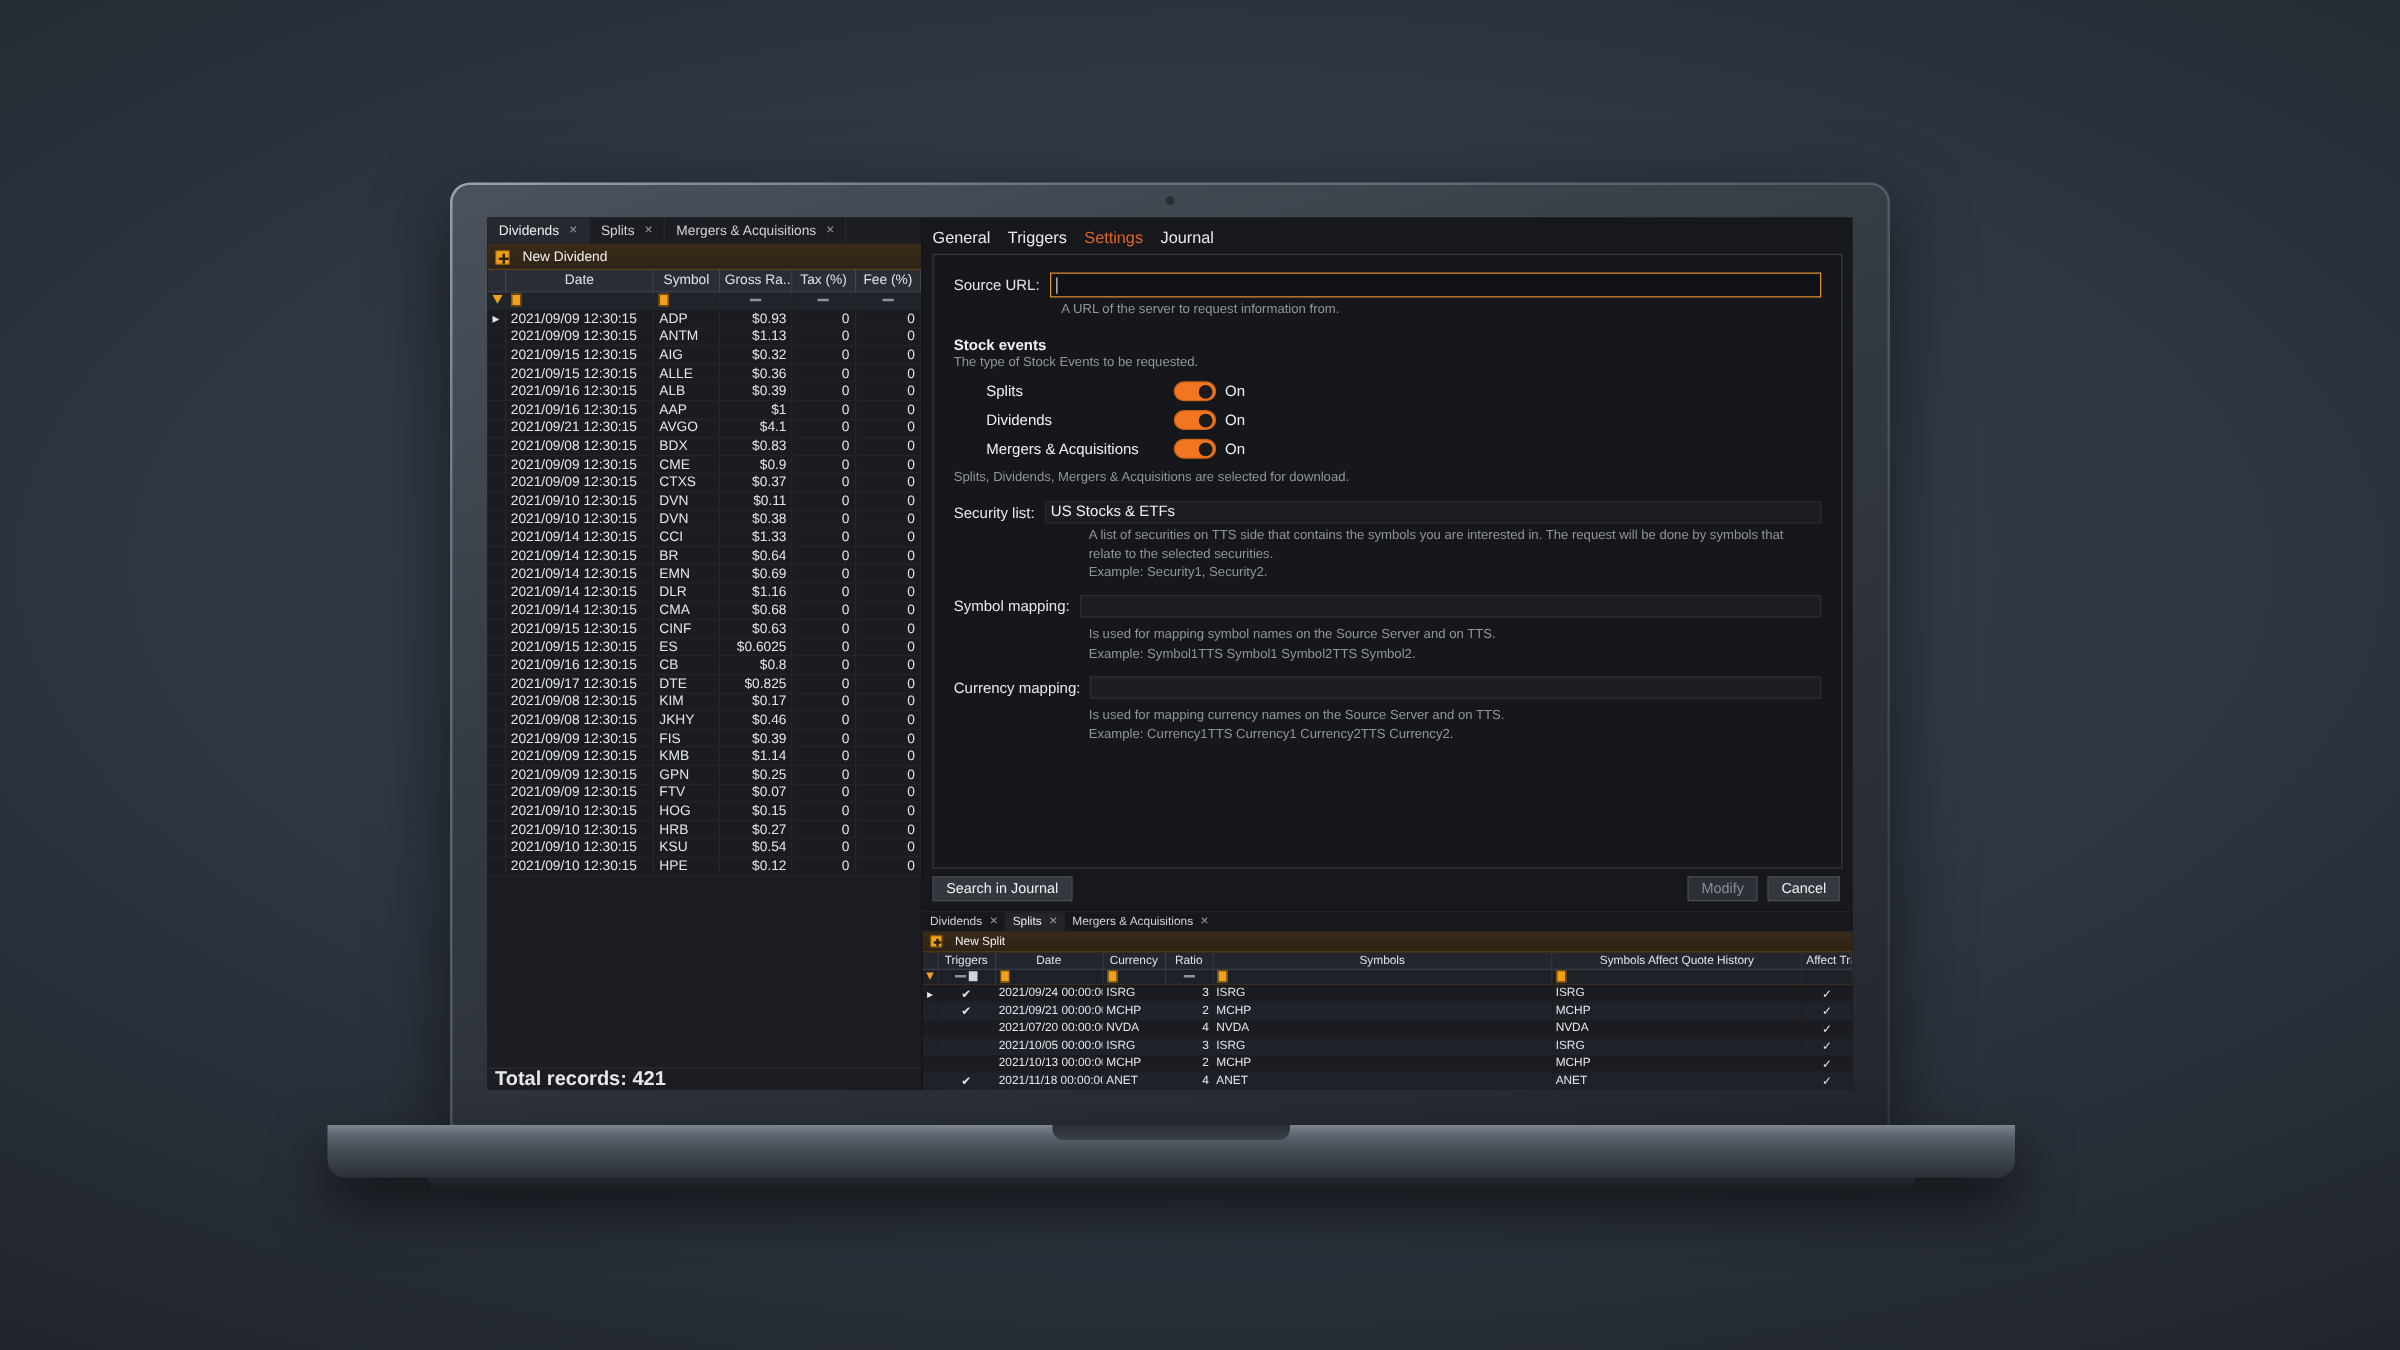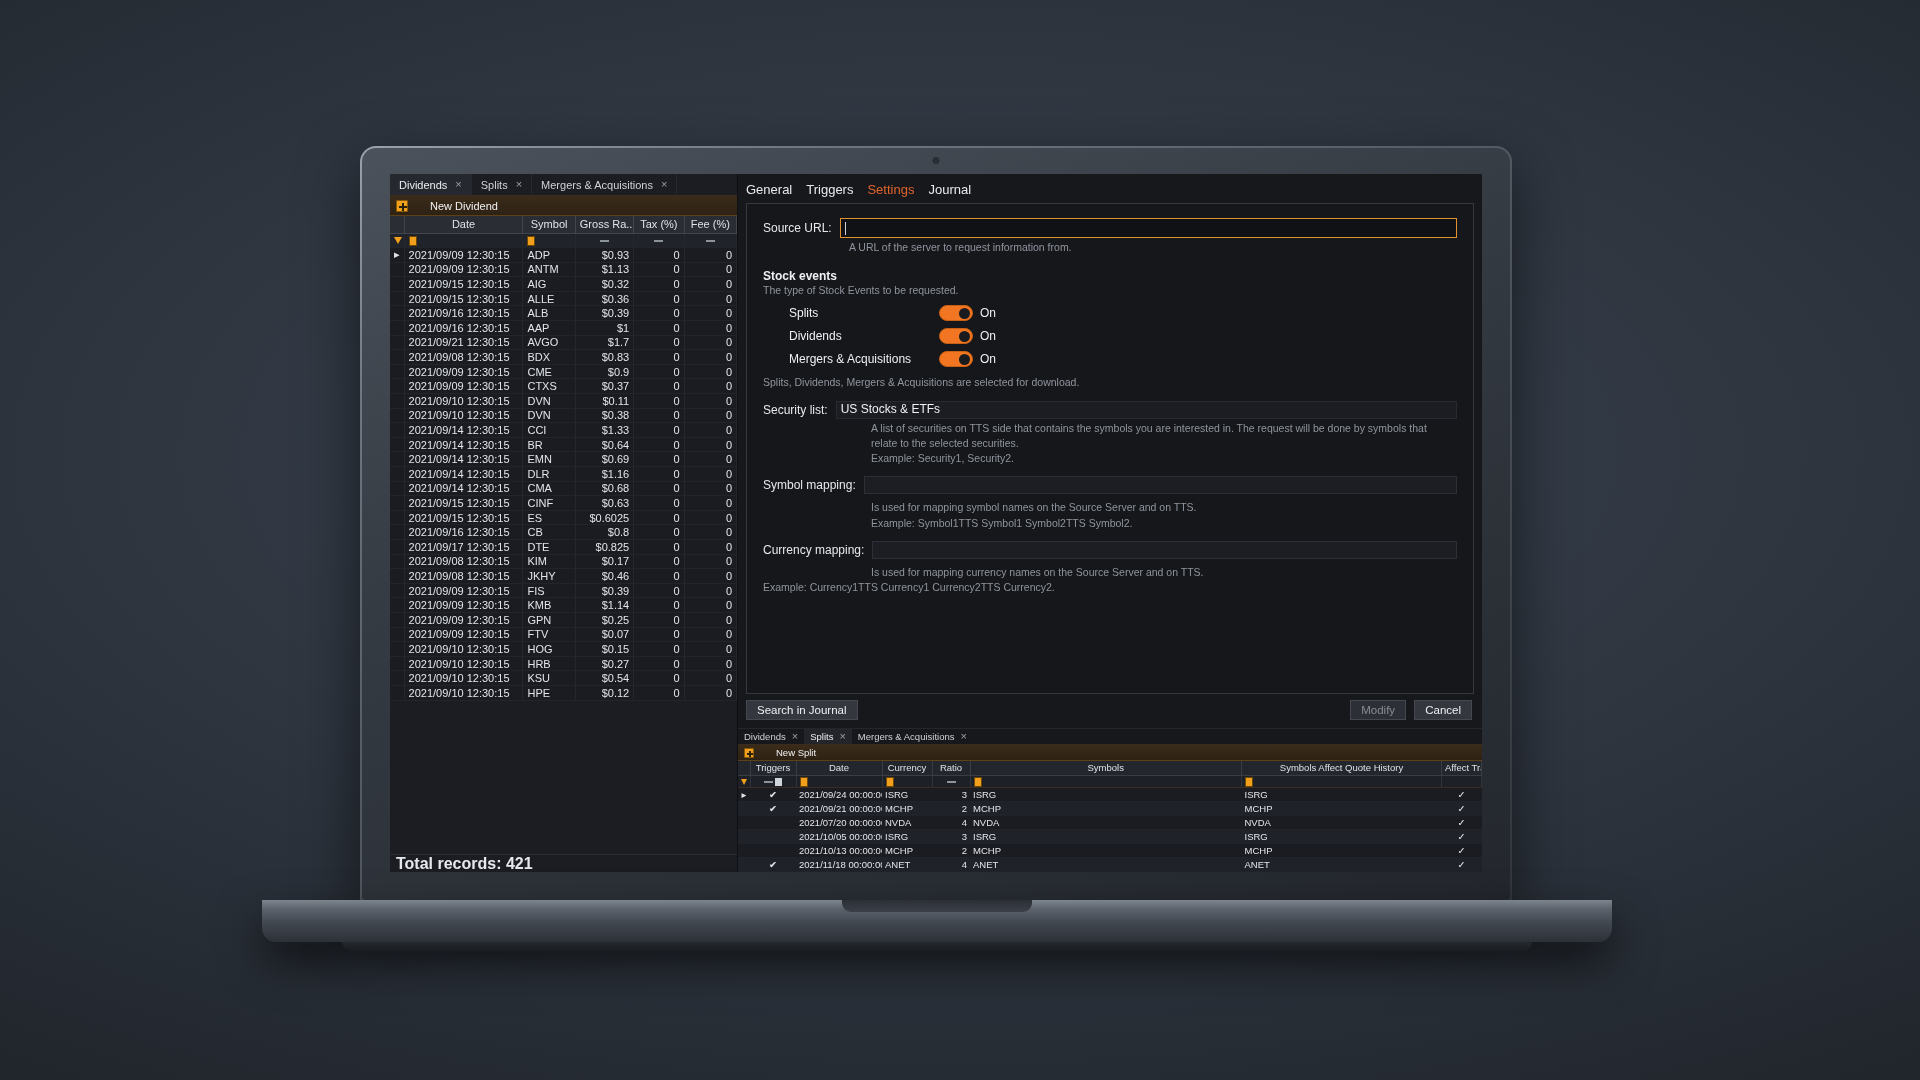--- a/index.html
+++ b/index.html
@@ -90,21 +90,21 @@
     font-size: 11px;
     color: #cfd2d6;
     background: transparent;
     border-right: 1px solid #26282e;
   }
   .tab.active { background: #262830; color:#eceef0; }
   .tab .x { color: #9aa0a8; font-size: 11px; line-height: 1; }
 
   
   .ribbon {
-    display: flex; align-items: center; gap: 22px;
+    display: flex; align-items: center; gap: 10px;
     height: 20px; flex: 0 0 20px;
     padding: 0 6px;
     background: linear-gradient(180deg,#3a2b19 0%, #2e2215 100%);
     border-bottom: 1px solid #5d4117;
     color: #f0f1f2;
     font-size: 11px;
   }
   .plus-icon {
     width: 12px; height: 12px; flex:0 0 12px;
     background: #f0a01a; border: 1px solid #8a5a07;
@@ -368,21 +368,21 @@
                       <td class="c-date">2021/09/16 12:30:15</td>
                       <td class="c-sym">AAP</td>
                       <td class="c-num">$1</td>
                       <td class="c-num">0</td>
                       <td class="c-num">0</td>
                     </tr>
                     <tr class="row">
                       <td class="expander"></td>
                       <td class="c-date">2021/09/21 12:30:15</td>
                       <td class="c-sym">AVGO</td>
-                      <td class="c-num">$1.7</td>
+                      <td class="c-num">$4.1</td>
                       <td class="c-num">0</td>
                       <td class="c-num">0</td>
                     </tr>
                     <tr class="row alt">
                       <td class="expander"></td>
                       <td class="c-date">2021/09/08 12:30:15</td>
                       <td class="c-sym">BDX</td>
                       <td class="c-num">$0.83</td>
                       <td class="c-num">0</td>
                       <td class="c-num">0</td>
@@ -638,21 +638,21 @@
                 <span class="flatfield"></span>
               </div>
               <div class="hint" style="margin-left:108px;margin-top:6px">Is used for mapping symbol names on the Source Server and on TTS.</div>
               <div class="hint" style="margin-left:108px">Example: Symbol1TTS Symbol1 Symbol2TTS Symbol2.</div>
 
               <div class="field-row" style="margin-top:10px">
                 <span class="flabel">Currency mapping:</span>
                 <span class="flatfield"></span>
               </div>
               <div class="hint" style="margin-left:108px;margin-top:6px">Is used for mapping currency names on the Source Server and on TTS.</div>
-              <div class="hint" style="">Example: Currency1TTS Currency1 Currency2TTS Currency2.</div>
+              <div class="hint" style="margin-left:108px">Example: Currency1TTS Currency1 Currency2TTS Currency2.</div>
 
             </div>
 
             <div class="btnbar">
               <div class="btn">Search in Journal</div>
               <div class="btn-group">
                 <div class="btn dim">Modify</div>
                 <div class="btn">Cancel</div>
               </div>
             </div>

